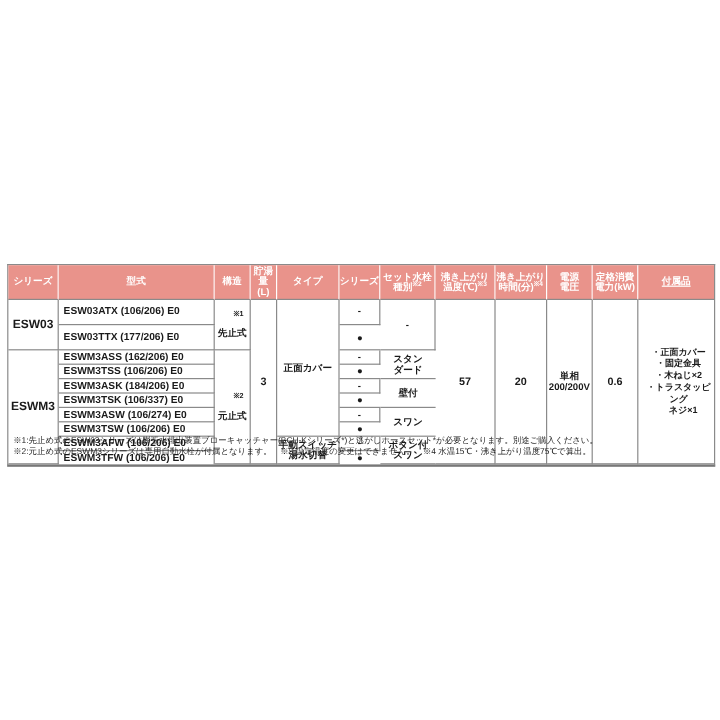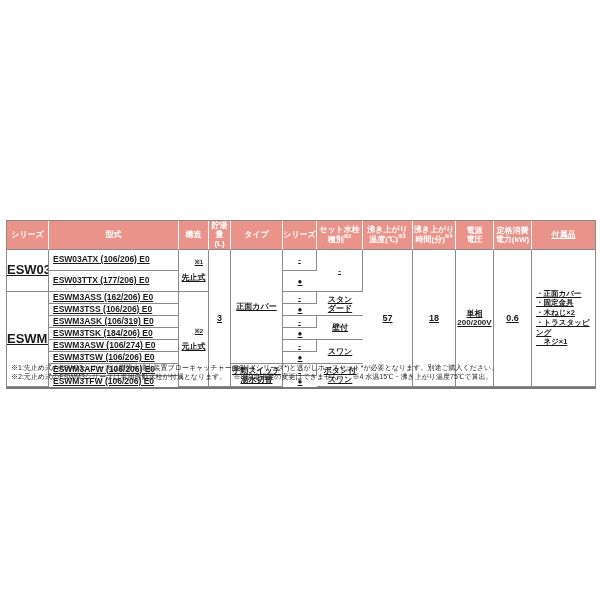--- a/index.html
+++ b/index.html
@@ -54,44 +54,43 @@
     text-align: center;
     vertical-align: middle;
     font-size: 8px;
     font-weight: bold;
     color: #1a1a1a;
     line-height: 1.15;
     border-right: 1px solid #8a8a8a;
     border-bottom: 1px solid #8a8a8a;
     overflow: hidden;
     white-space: pre-line;
-    text-decoration: underline;
   }
   td:last-child { border-right: none; }
   tr:last-child td { border-bottom: none; }
   td.model {
     text-align: left;
     padding-left: 4px;
     font-size: 8.5px;
     white-space: nowrap;
   }
-  td.series { font-size: 13px; }
+  td.series { font-size: 10px; }
   td.capacity, td.temp, td.time, td.power { font-size: 9px; }
   td.structure { font-size: 8px; }
   .cell-note {
     display: block;
     font-size: 6px;
     line-height: 1;
     text-align: right;
     padding-right: 5px;
     margin-bottom: -1px;
   }
   .cell-label { display: block; }
   td.accessories {
-    text-align: left;
+    text-align: center;
     padding-left: 4px;
     font-size: 7.5px;
     line-height: 1.3;
   }
   .footnotes {
     position: absolute;
     left: 11px;
     top: 363px;
     width: 580px;
     font-size: 7px;
@@ -148,21 +147,21 @@
         <td class="model">ESW03ATX (106/206) E0</td>
         <td class="structure" rowspan="2">
           <span class="cell-note">※1</span>
           <span class="cell-label">先止式</span>
         </td>
         <td class="capacity" rowspan="10">3</td>
         <td class="type" rowspan="8">正面カバー</td>
         <td class="timer">-</td>
         <td class="faucet" rowspan="2">-</td>
         <td class="temp" rowspan="10">57</td>
-        <td class="time" rowspan="10">18</td>
+        <td class="time" rowspan="10">20</td>
         <td class="voltage" rowspan="10">単相
 200/200V</td>
         <td class="power" rowspan="10">0.6</td>
         <td class="accessories" rowspan="10">・正面カバー
 ・固定金具
 ・木ねじ×2
 ・トラスタッピング
 　ネジ×1</td>
       </tr>
       <tr>
@@ -178,26 +177,26 @@
         </td>
         <td class="timer">-</td>
         <td class="faucet" rowspan="2">スタン
 ダード</td>
       </tr>
       <tr>
         <td class="model">ESWM3TSS (106/206) E0</td>
         <td class="timer">●</td>
       </tr>
       <tr>
-        <td class="model">ESWM3ASK (106/319) E0</td>
+        <td class="model">ESWM3ASK (184/206) E0</td>
         <td class="timer">-</td>
         <td class="faucet" rowspan="2">壁付</td>
       </tr>
       <tr>
-        <td class="model">ESWM3TSK (184/206) E0</td>
+        <td class="model">ESWM3TSK (106/337) E0</td>
         <td class="timer">●</td>
       </tr>
       <tr>
         <td class="model">ESWM3ASW (106/274) E0</td>
         <td class="timer">-</td>
         <td class="faucet" rowspan="2">スワン</td>
       </tr>
       <tr>
         <td class="model">ESWM3TSW (106/206) E0</td>
         <td class="timer">●</td>

